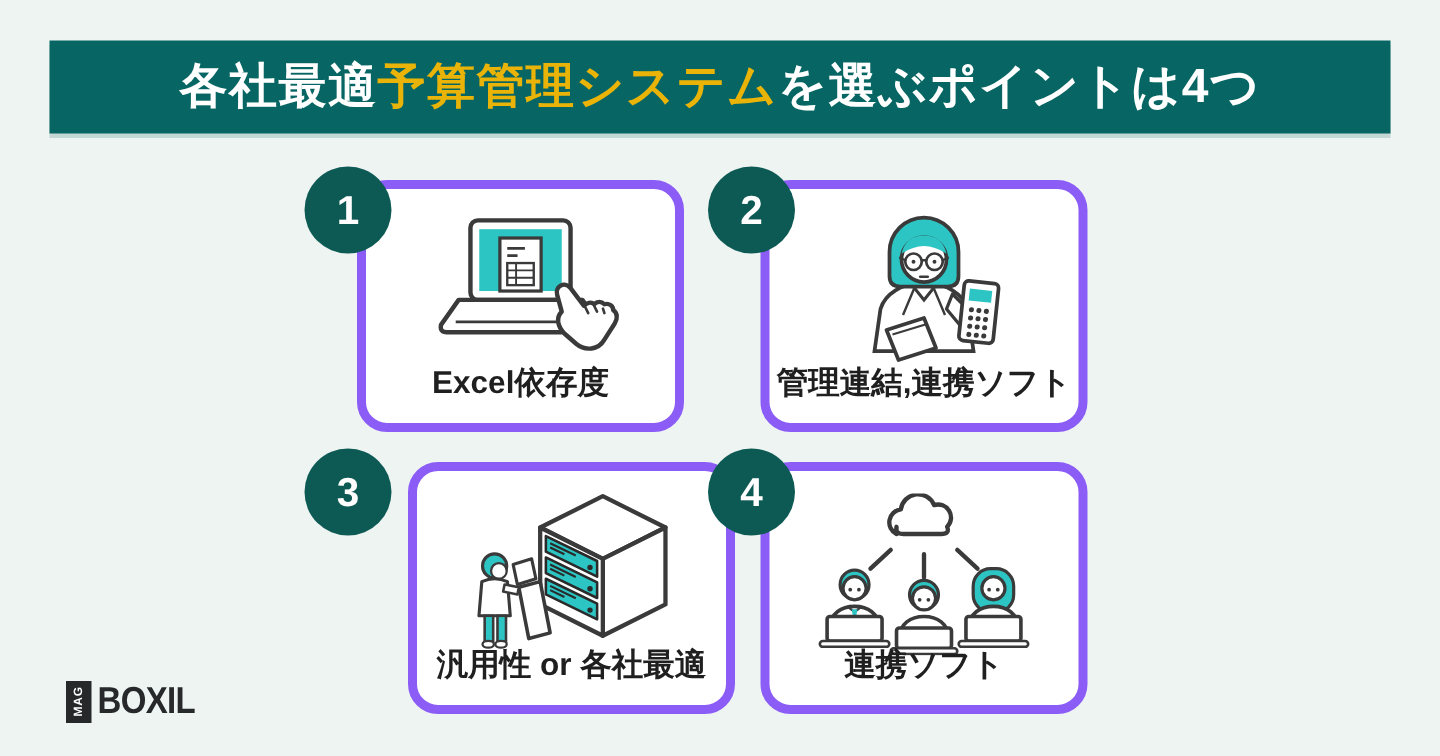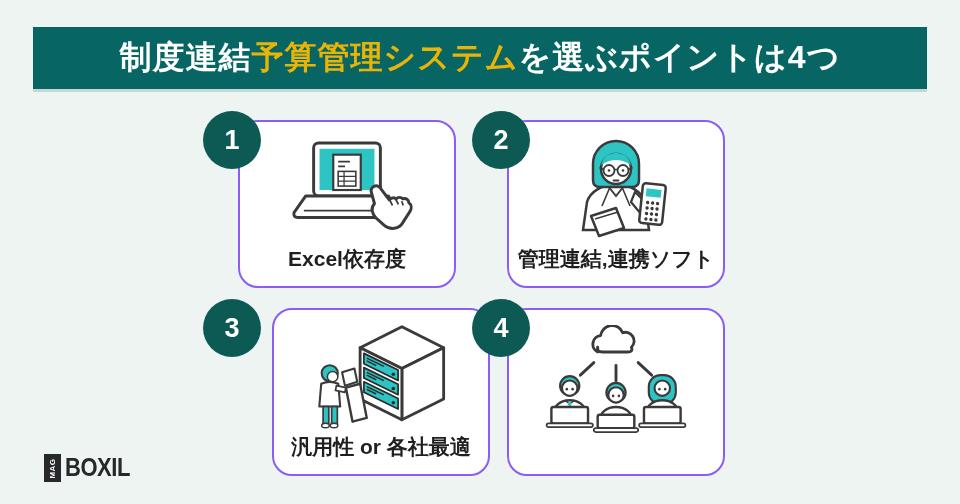--- a/index.html
+++ b/index.html
@@ -12,21 +12,21 @@
     position:absolute; left:33px; top:27px; width:894px; height:62px;
     background:#076663; display:flex; align-items:center; justify-content:center;
     box-shadow:0 3px 0 rgba(11,90,85,0.18);
   }
   .banner-title { font-size:32px; font-weight:800; color:#ffffff; letter-spacing:1px; white-space:nowrap; }
   .banner-title .hl { color:#eab308;margin-top:20px; }
 
   
   .card {
     position:absolute; width:218px; height:168px; background:#ffffff;
-    border:2px solid #8b5cf6; border-radius:20px;
+    border:6px solid #8b5cf6; border-radius:20px;
   }
   .card.c1 { left:238px; top:120px; }
   .card.c2 { left:507px; top:120px; }
   .card.c3 { left:238px; top:308px;margin-left:34px; }
   .card.c4 { left:507px; top:308px; }
 
   .badge {
     position:absolute; width:58px; height:58px; border-radius:50%;
     background:#0d5a55; color:#fff; font-size:27px; font-weight:800;
     display:flex; align-items:center; justify-content:center; z-index:3;
@@ -39,38 +39,38 @@
   .card-icon {
     position:absolute; left:0; right:0; top:8px; height:122px;
     display:flex; align-items:center; justify-content:center;
   }
   .card-label {
     position:absolute; left:0; right:0; bottom:13px; text-align:center;
     font-size:21px; font-weight:700; color:#1f1f1f; white-space:nowrap;
   }
 
   
-  .logo { position:absolute; left:44px; top:453px; display:flex; align-items:flex-end; }
+  .logo { position:absolute; left:44px; top:453px; display:flex; align-items:center; }
   .logo-box {
     width:17px; height:28px; background:#26282a; color:#ffffff;
     display:flex; align-items:center; justify-content:center;
   }
   .logo-box span { transform:rotate(-90deg); font-size:8px; font-weight:700; letter-spacing:0.5px; }
   .logo-text {
     display:inline-block; margin-left:4px; font-size:25px; font-weight:800; color:#26282a;
     transform:scaleX(0.88); transform-origin:left center; letter-spacing:-0.5px;
   }
 </style>
 </head>
 <body>
 
 <div class="canvas">
 
   <div class="banner">
-    <div class="banner-title"><span>制度連結</span><span class="hl">予算管理システム</span><span>を選ぶポイントは4つ</span></div>
+    <div class="banner-title"><span>各社最適</span><span class="hl">予算管理システム</span><span>を選ぶポイントは4つ</span></div>
   </div>
 
   <div class="badge b1">
       <span>1</span>
     </div>
   <div class="badge b2">
       <span>2</span>
     </div>
   <div class="badge b3">
       <span>3</span>
@@ -198,20 +198,21 @@
 
         <rect x="114" y="52" width="28" height="30" rx="12" fill="#2cc5c3" stroke="#3a3a3a" stroke-width="2.2"></rect>
         <circle cx="128" cy="65.5" r="8" fill="#fff" stroke="#3a3a3a" stroke-width="2.2"></circle>
         <circle cx="125" cy="66.5" r="1.3" fill="#3a3a3a"></circle>
           <circle cx="131" cy="66.5" r="1.3" fill="#3a3a3a"></circle>
         <path d="M111,93 c0,-10 8,-15 17,-15 c9,0 17,5 17,15 z" fill="#fff" stroke="#3a3a3a" stroke-width="2.5" stroke-linejoin="round"></path>
         <rect x="109" y="85" width="38" height="17" rx="2" fill="#fff" stroke="#3a3a3a" stroke-width="2.5"></rect>
         <rect x="104" y="102" width="48" height="4" rx="2" fill="#fff" stroke="#3a3a3a" stroke-width="1.8"></rect>
       </svg>
     </div>
+    <div class="card-label">連携ソフト</div>
   </div>
 
   <div class="logo">
     <div class="logo-box">
         <span>MAG</span>
       </div>
     <span class="logo-text">BOXIL</span>
   </div>
 
 </div>

